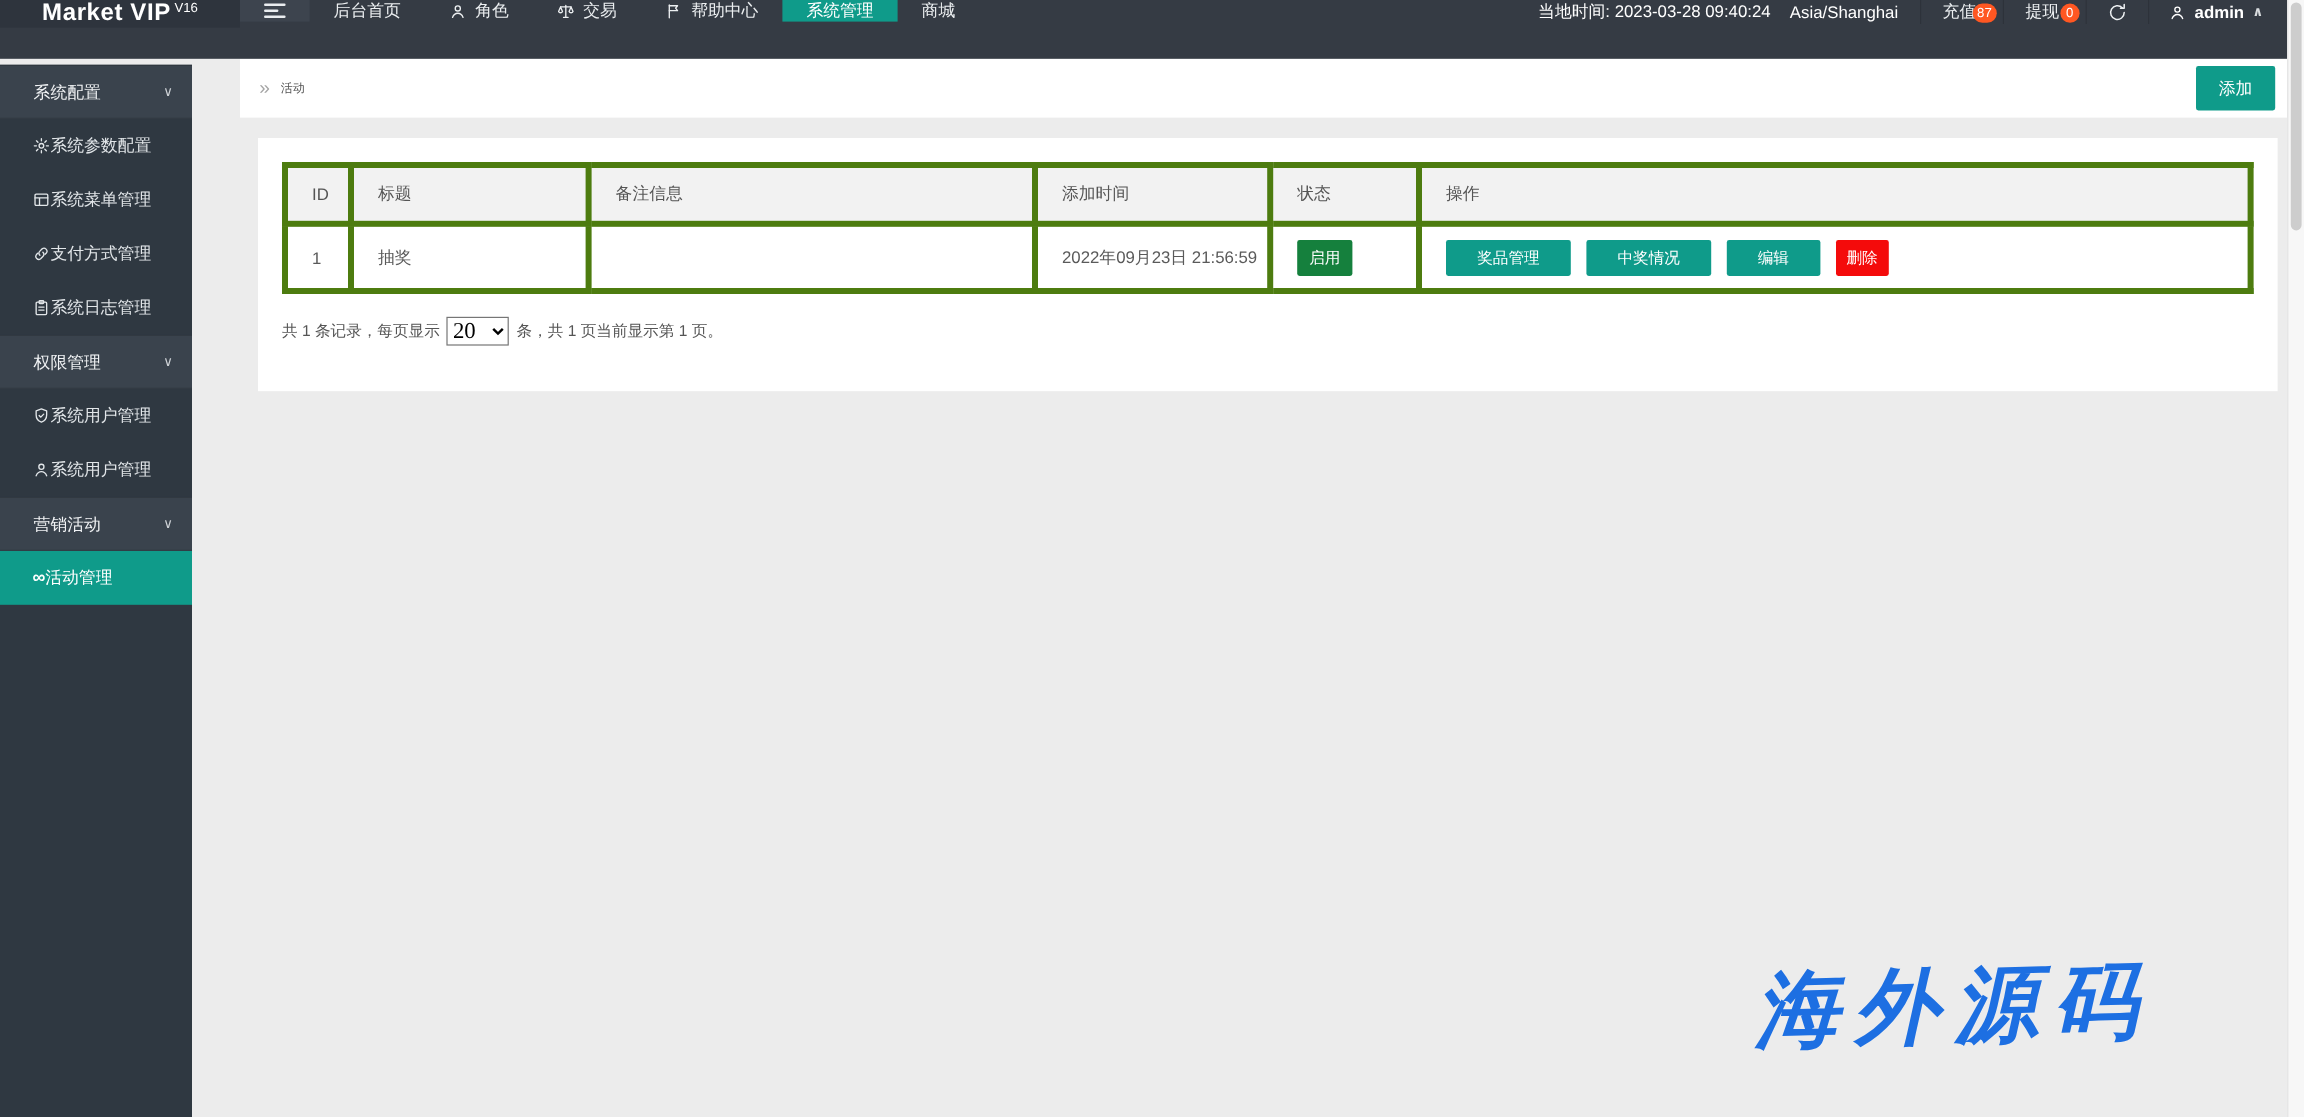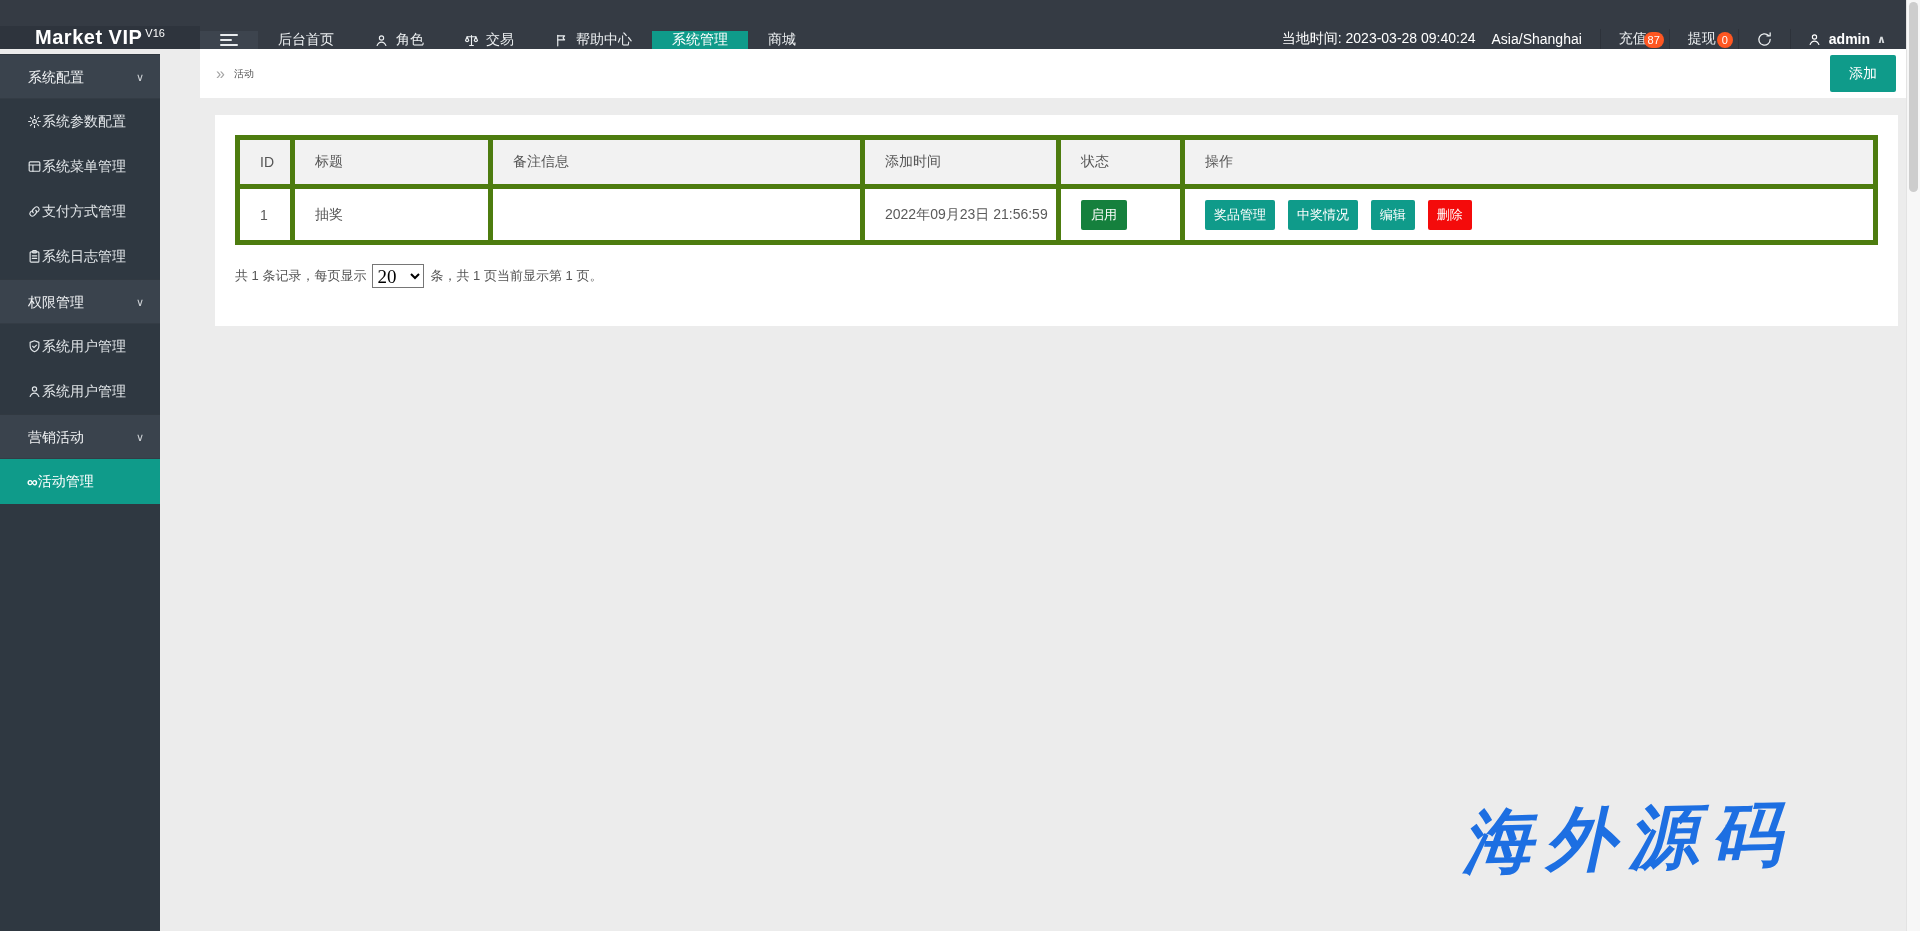--- a/index.html
+++ b/index.html
@@ -8,21 +8,21 @@
     position:relative; overflow:hidden; background:#ececec;
     font-family:"Liberation Sans","DejaVu Sans",sans-serif;
   }
   .icon-svg { width:15px; height:15px; fill:none; stroke:currentColor; stroke-width:1.8; stroke-linecap:round; stroke-linejoin:round; display:block; }
 
   
   .scroll-track { position:absolute; right:0; top:0; width:14px; height:931px; background:#f7f7f7; border-left:1px solid #e3e3e3; z-index:60; }
   .scroll-thumb { position:absolute; top:2px; left:2px; width:9px; height:190px; background:#cdcdcd; border-radius:5px; }
 
   
-  .navbar { position:absolute; left:0; top:0; width:1906px; height:49px; background:#353b44; display:flex; align-items:flex-end; color:#eceff1; z-index:10; }
+  .navbar { position:absolute; left:0; top:0; width:1906px; height:49px; background:#353b44; display:flex; align-items:flex-start; color:#eceff1; z-index:10; }
   .logo { width:200px; background:#2e343d; display:flex; align-items:center; justify-content:center; }
   .logo-title { font-size:20px; font-weight:bold; color:#fff; letter-spacing:.5px; }
   .logo-version { font-size:11px; color:#fff; margin:-9px 0 0 3px; }
   .collapse-btn { width:58px; background:#3d444e; display:flex; align-items:center; justify-content:center; cursor:pointer; }
   .bars span { display:block; height:2px; width:18px; background:#e9ecef; margin:3px 0; border-radius:1px; }
   .bars span:nth-child(2) { width:12px; }
   .nav-item { display:flex; align-items:center; gap:7px; padding:0 20px; font-size:14px; cursor:pointer; white-space:nowrap; }
   .nav-item.active { background:#0f9b8a; color:#fff; }
   .nav-right { margin-left:auto; display:flex; align-items:stretch; }
   .time-box { display:flex; align-items:center; gap:16px; padding:1px 18px; font-size:14px; color:#fff; white-space:nowrap; }
@@ -47,21 +47,21 @@
   .crumb-label { color:#555; font-size:10px; }
   .add-btn { margin-left:auto; background:#0f9b8a; color:#fff; font-size:14px; height:37px; padding:0 19px; border:none; border-radius:2px; cursor:pointer; }
 
   .card { margin:17px 8px 0 15px; background:#fff; padding:20px 20px 38px 20px; }
   table { width:100%; border-collapse:collapse; font-size:14px; color:#5a5a5a; table-layout:fixed; }
   th,td { border:5px solid #4d7c0f; text-align:left; padding-left:20px; font-weight:normal; }
   th { background:#f2f2f2; height:49px; color:#555; }
   td { height:56px; background:#fff; }
   .btn { display:inline-block; border:none; border-radius:2px; color:#fff; font-size:13px; padding:6px 10px; cursor:pointer; font-family:inherit; }
   .btn-blue { background:#15803d; }
-  .btn-teal { background:#0f9b8a; margin-right:9px; padding:6px 9px; }
+  .btn-teal { background:#0f9b8a; margin-right:9px; padding:6px 26px; }
   .btn-red  { background:#f40b0b; padding:6px 9px; }
 
   .pager { margin-top:19px; display:flex; align-items:center; gap:6px; font-size:13px; color:#555; }
   .pager select { height:24px; min-width:52px; font-size:19px; border:1px solid #767676; background:#fff; font-family:Liberation Serif, serif; }
 
   
   .watermark { position:absolute; left:1462px; top:792px; font-family:"DejaVu Serif","Liberation Serif",serif; font-style:italic; font-weight:bold; font-size:70px; color:#1d6fe2; letter-spacing:13px; transform:rotate(-1.5deg); z-index:40; white-space:nowrap; }
 </style>
 </head>
 <body>

